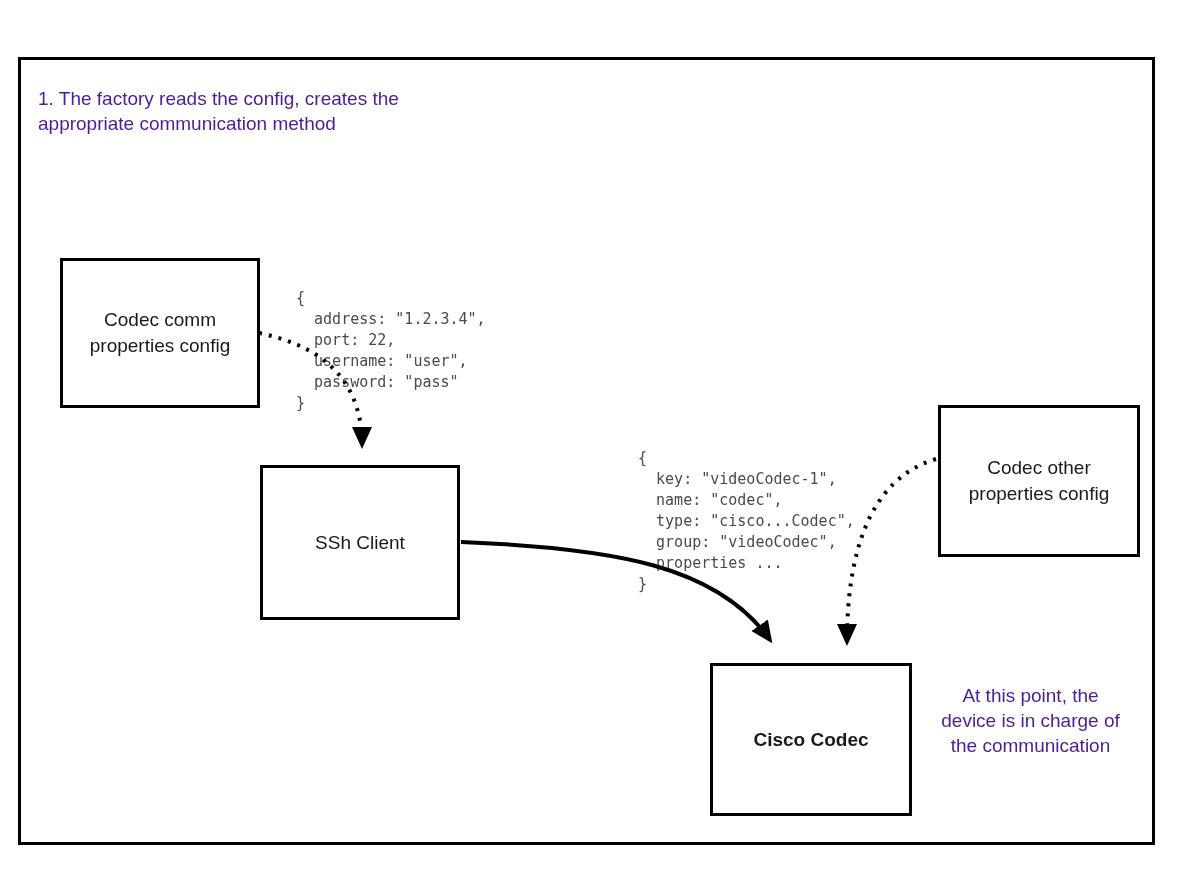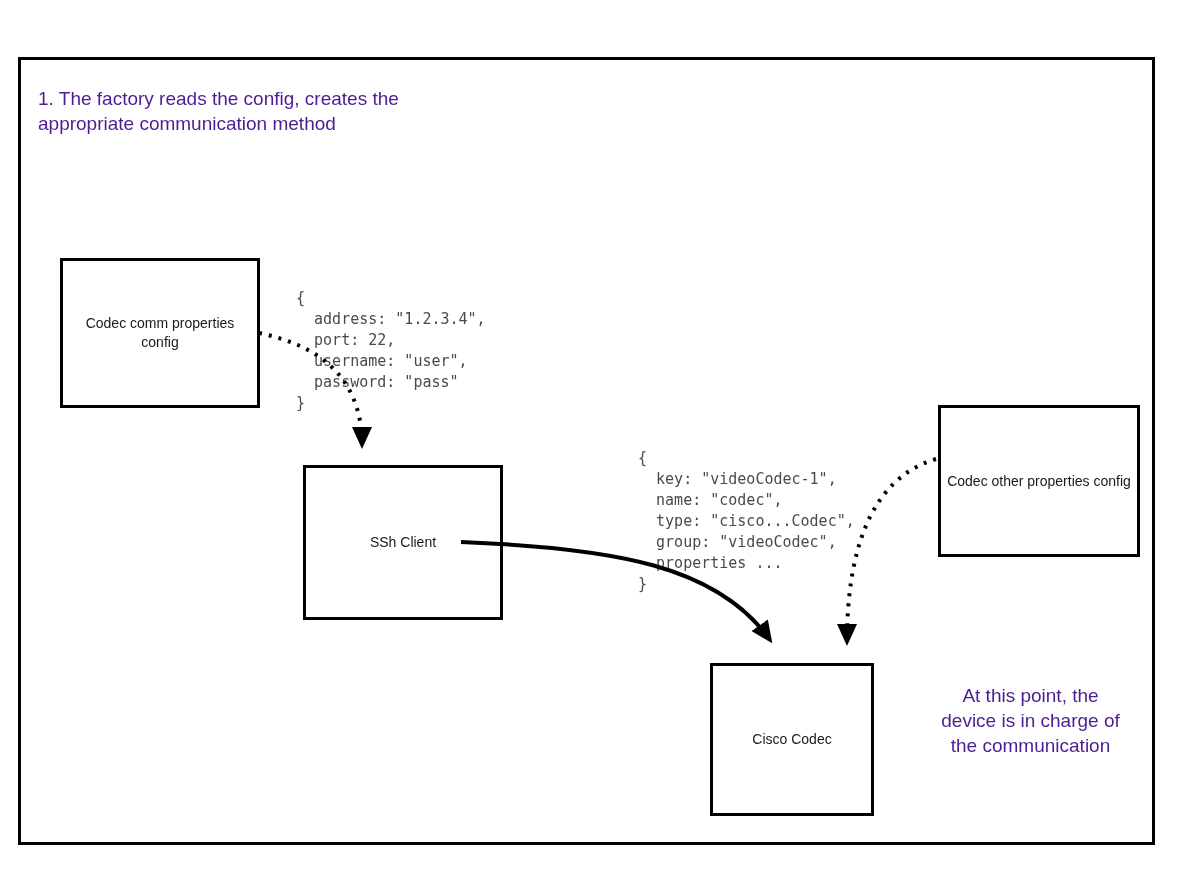--- a/index.html
+++ b/index.html
@@ -28,28 +28,28 @@
   .note-2 { left: 645px; top: 86px;  width: 480px; }
   .note-3 { left: 938px; top: 683px; width: 185px; text-align: center; }
   .dbox {
     position: absolute;
     border: 3px solid #000;
     background: #fff;
     display: flex;
     align-items: center;
     justify-content: center;
     text-align: center;
-    font-size: 14px;
+    font-size: 19px;
     line-height: 1.35;
     padding: 6px;
   }
   .box-comm-config  { left: 60px;  top: 258px; width: 200px; height: 150px; }
-  .box-ssh-client   { left: 260px; top: 465px; width: 200px; height: 155px; margin-left: 43px; }
+  .box-ssh-client   { left: 260px; top: 465px; width: 200px; height: 155px; }
   .box-other-config { left: 938px; top: 405px; width: 202px; height: 152px; }
-  .box-cisco-codec  { left: 710px; top: 663px; width: 164px; height: 153px; }
+  .box-cisco-codec  { left: 710px; top: 663px; width: 202px; height: 153px; font-weight: bold; }
   .code {
     position: absolute;
     font-family: "DejaVu Sans Mono", monospace;
     font-size: 15px;
     line-height: 21px;
     white-space: pre;
     color: #4a4a4a;
   }
   .code-1 { left: 296px; top: 288px; }
   .code-2 { left: 638px; top: 448px; }

